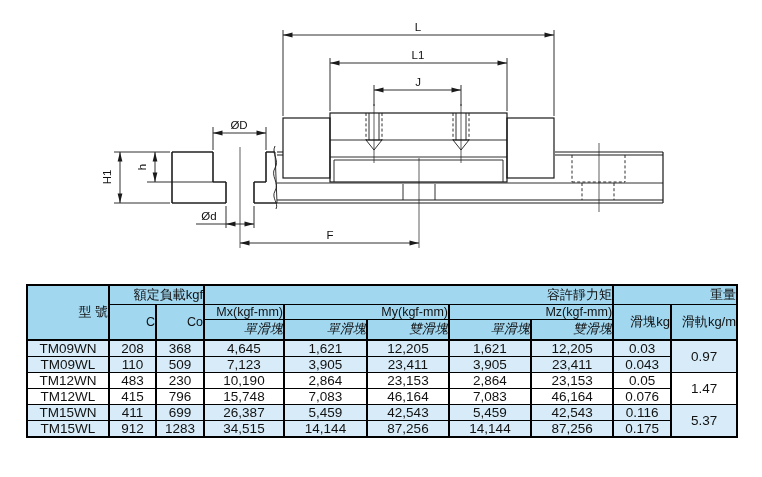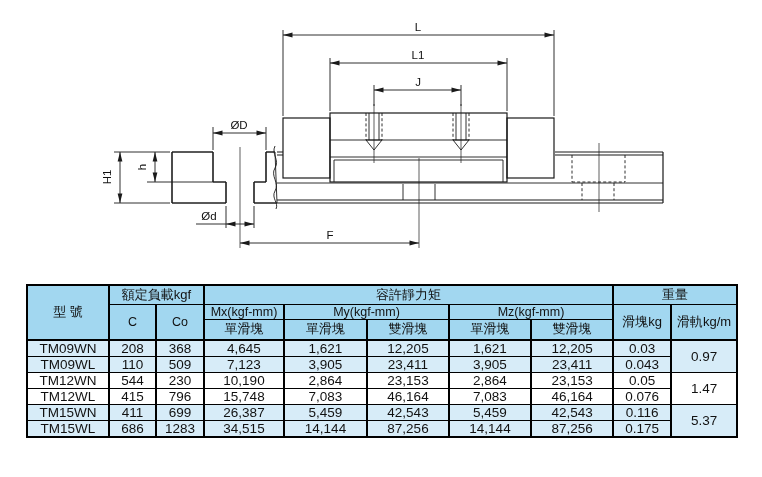--- a/index.html
+++ b/index.html
@@ -13,24 +13,24 @@
   .center{stroke:#1a1a1a;stroke-width:0.7;fill:none;}
   .dash{stroke:#1a1a1a;stroke-width:0.9;fill:none;stroke-dasharray:3 2.2;}
   .dimtext{font-family:"Liberation Sans",sans-serif;font-size:11.5px;fill:#111;}
   
   #spec-table{position:absolute;left:26px;top:284px;border-collapse:collapse;table-layout:fixed;
               width:710px;font-family:"Liberation Sans",sans-serif;color:#111;}
   #spec-table th,#spec-table td{border:1px solid #000;border-left-width:2px;border-right-width:2px;
               text-align:center;vertical-align:middle;padding:0;font-weight:normal;
               white-space:nowrap;overflow:hidden;}
   #spec-table{border:2px solid #000;}
-  #spec-table th{background:#a2d7f0;font-size:13px;}
+  #spec-table th{background:#a2d7f0;font-size:13px;text-align:right;}
   #spec-table .lat{font-size:12.5px;}
   #spec-table td{font-size:13.5px;}
-  tr.hrow1{height:19px;} tr.hrow2{height:15px;} tr.hrow3{height:20px;}
+  tr.hrow1{height:19px;} tr.hrow2{height:15px;} tr.hrow3{height:20px;font-style:italic;}
   tr.datarow{height:16px;}
   .hb{border-bottom-width:2px !important;}
   tr.pair-start td{border-top-width:2px;}
   tr.blue td{background:#d7ecf8;}
   tr.white td{background:#ffffff;}
 </style>
 </head>
 <body>
 
 <div id="page">
@@ -193,21 +193,21 @@
       <td>7,123</td>
       <td>3,905</td>
       <td>23,411</td>
       <td>3,905</td>
       <td>23,411</td>
       <td>0.043</td>
     </tr>
 
     <tr class="datarow white pair-start">
       <td>TM12WN</td>
-      <td>544</td>
+      <td>483</td>
       <td>230</td>
       <td>10,190</td>
       <td>2,864</td>
       <td>23,153</td>
       <td>2,864</td>
       <td>23,153</td>
       <td>0.05</td>
       <td rowspan="2">1.47</td>
     </tr>
     <tr class="datarow white">
@@ -229,21 +229,21 @@
       <td>26,387</td>
       <td>5,459</td>
       <td>42,543</td>
       <td>5,459</td>
       <td>42,543</td>
       <td>0.116</td>
       <td rowspan="2">5.37</td>
     </tr>
     <tr class="datarow blue">
       <td>TM15WL</td>
-      <td>686</td>
+      <td>912</td>
       <td>1283</td>
       <td>34,515</td>
       <td>14,144</td>
       <td>87,256</td>
       <td>14,144</td>
       <td>87,256</td>
       <td>0.175</td>
     </tr>
   </tbody>
     </table>

